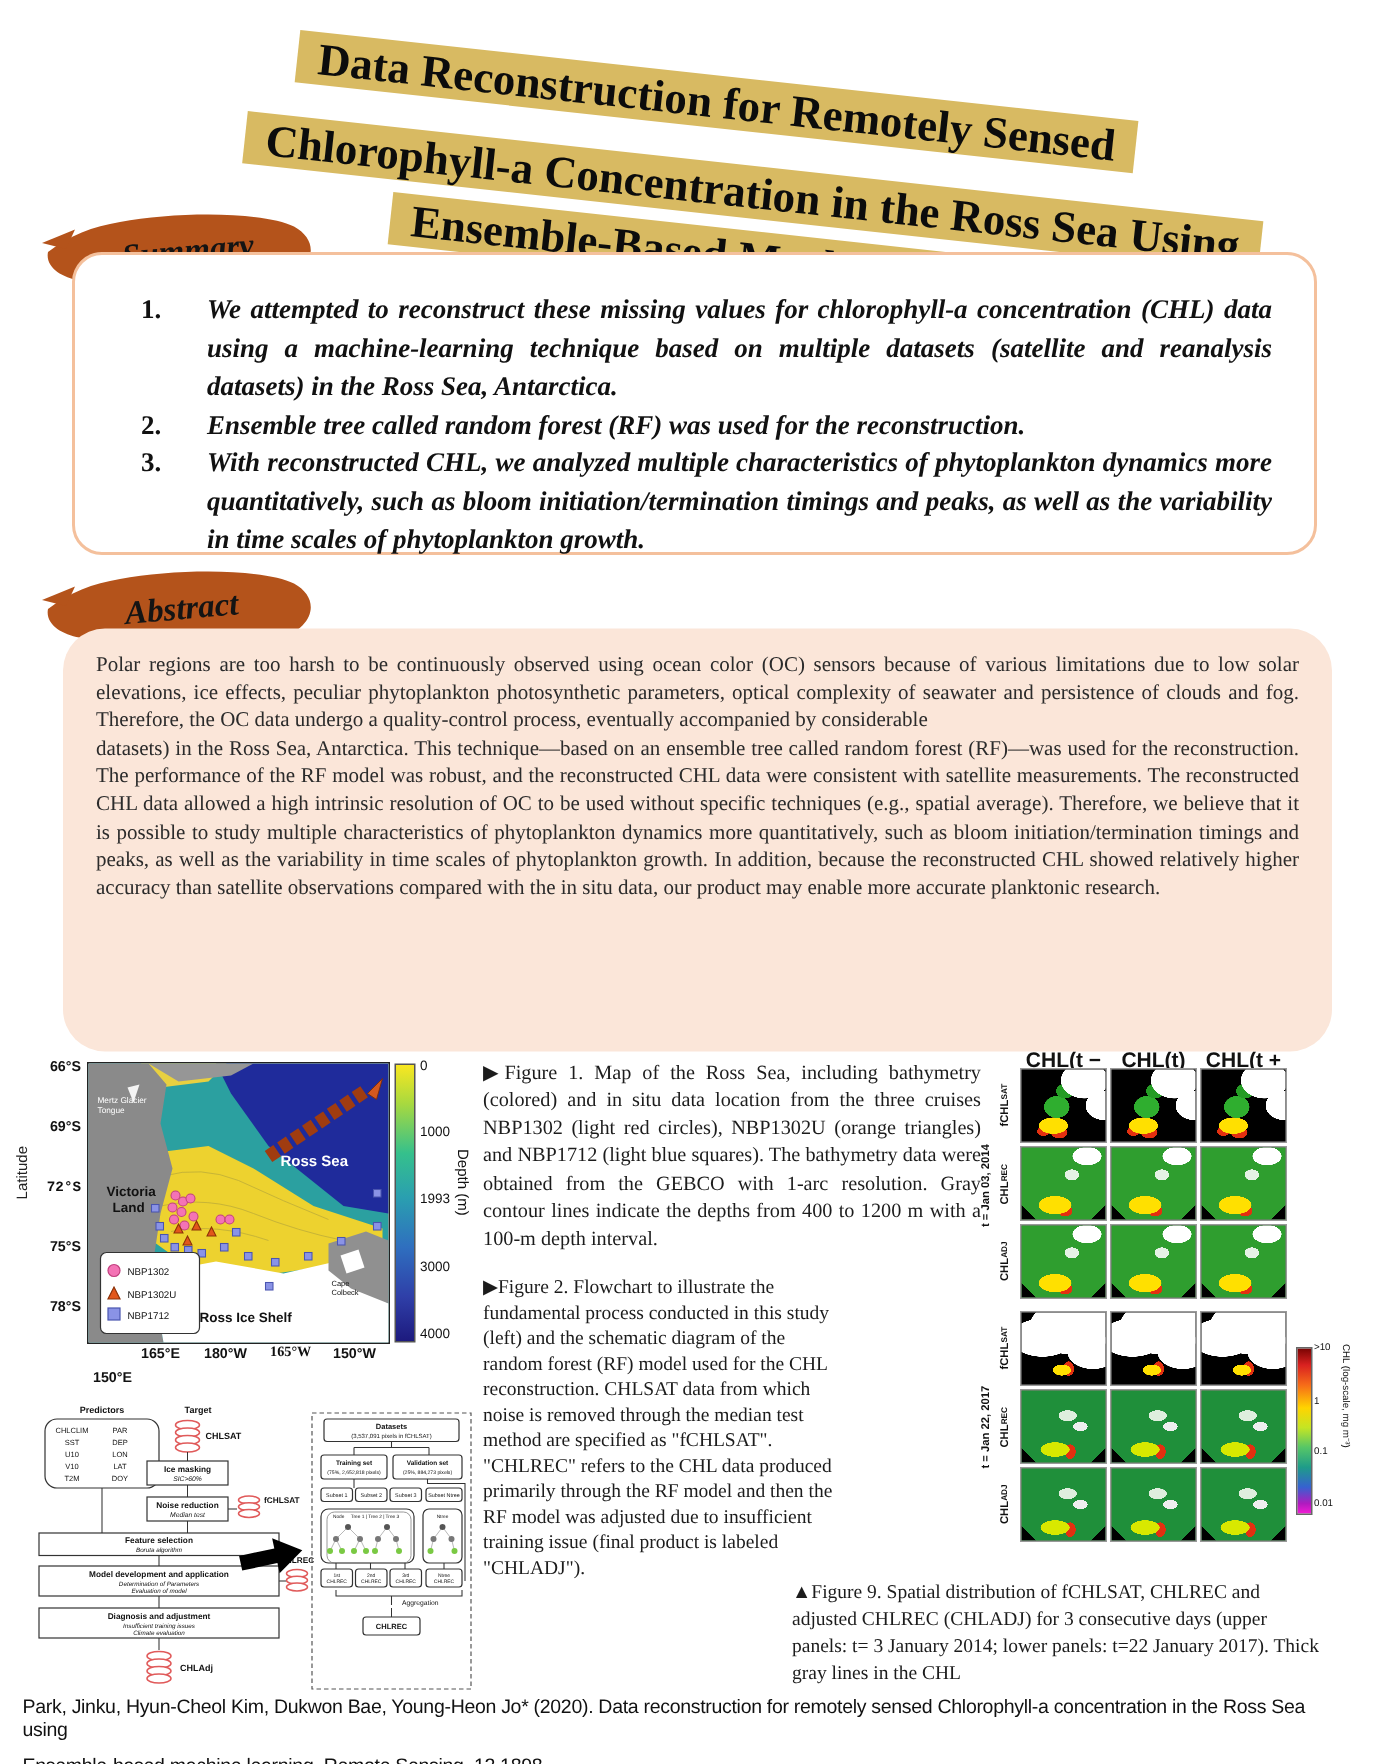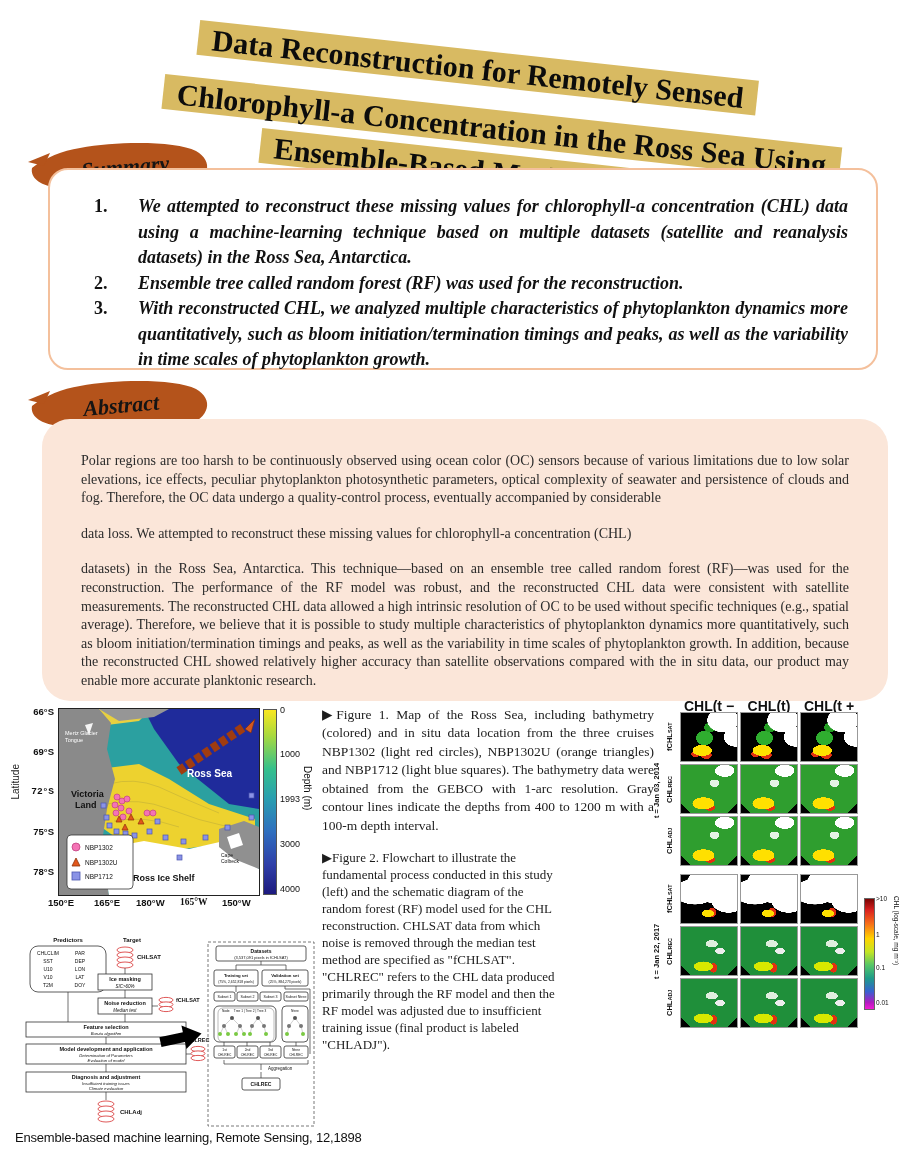--- a/index.html
+++ b/index.html
@@ -25,21 +25,21 @@
                border:2.5px solid #f4c09c;border-radius:20px;background:#fff;
                padding:24px 28px 0 44px;box-sizing:border-box;}
   .sum-item{display:flex;gap:20px;font-weight:bold;font-size:18px;line-height:1.42;}
   .sum-num{flex:0 0 24px;}
   .sum-text{flex:1;text-align:justify;font-style:italic;}
 
   
   .abstract-box{position:absolute;left:42px;top:419px;width:846px;height:282px;
                 background:#fbe6d9;border-radius:28px;padding:16px 22px;box-sizing:border-box;
                 font-size:14px;line-height:1.33;text-align:justify;color:#2b2b2b;}
-  .abstract-box p{margin:17px;}
+  .abstract-box p{margin:0;}
 
   
   .fig1{position:absolute;left:10px;top:704px;width:306px;height:210px;
         font-family:"Liberation Sans",sans-serif;}
   .fig1 .ylab{position:absolute;left:0px;top:60px;writing-mode:vertical-rl;
               transform:rotate(180deg);font-size:10px;color:#222;}
   .fig1 .ytick{position:absolute;left:14px;width:30px;text-align:right;font-size:9.5px;font-weight:bold;}
   .fig1 .xtick{position:absolute;top:193px;font-size:9.5px;font-weight:bold;}
   .fig1 .cbar{position:absolute;left:253px;top:5px;width:12px;height:184px;border:1px solid #555;
        background:linear-gradient(180deg,#f9e721 0%,#a8d93f 14%,#35c08c 32%,#2a9fb0 48%,#2f6fbf 66%,#2f3fa8 84%,#1d1a7e 100%);}
@@ -149,21 +149,20 @@
   <div class="banner" id="banner-abstract">
     <svg width="192" height="66" viewBox="0 0 192 66">
       <path d="M6,28 C20,17 36,11 54,8 C92,1 150,1 170,11 C188,21 184,40 160,48 C130,58 92,56 62,52 C50,59 36,66 25,62 C29,54 31,50 27,47 C15,45 4,38 6,28 Z" fill="#b4531b"></path>
       <path d="M2,22 L24,13 L18,26 Z" fill="#b4531b"></path>
       <text x="58" y="38" font-size="22" font-style="italic" font-weight="bold" font-family="Liberation Serif, serif" fill="#141414" transform="rotate(-5 58 38)">Abstract</text>
     </svg>
   </div>
 
   <div class="abstract-box">
     <p>Polar regions are too harsh to be continuously observed using ocean color (OC) sensors because of various limitations due to low solar elevations, ice effects, peculiar phytoplankton photosynthetic parameters, optical complexity of seawater and persistence of clouds and fog. Therefore, the OC data undergo a quality-control process, eventually accompanied by considerable</p>
-    <p>data loss. We attempted to reconstruct these missing values for chlorophyll-a concentration (CHL)</p>
     <p>datasets) in the Ross Sea, Antarctica. This technique—based on an ensemble tree called random forest (RF)—was used for the reconstruction. The performance of the RF model was robust, and the reconstructed CHL data were consistent with satellite measurements. The reconstructed CHL data allowed a high intrinsic resolution of OC to be used without specific techniques (e.g., spatial average). Therefore, we believe that it is possible to study multiple characteristics of phytoplankton dynamics more quantitatively, such as bloom initiation/termination timings and peaks, as well as the variability in time scales of phytoplankton growth. In addition, because the reconstructed CHL showed relatively higher accuracy than satellite observations compared with the in situ data, our product may enable more accurate planktonic research.</p>
   </div>
 
   <div class="fig1">
     <div class="ylab">Latitude</div>
     <div class="ytick" style="top:2px;">66°S</div>
     <div class="ytick" style="top:42px;">69°S</div>
     <div class="ytick" style="top:82px;font-family:Liberation Mono, monospace;">72°S</div>
     <div class="ytick" style="top:122px;">75°S</div>
     <div class="ytick" style="top:162px;">78°S</div>
@@ -248,29 +247,30 @@
     </svg>
 
     <div class="cbar"></div>
     <div class="ctick" style="top:1px;">0</div>
     <div class="ctick" style="top:45px;">1000</div>
     <div class="ctick" style="top:90px;">1993</div>
     <div class="ctick" style="top:135px;">3000</div>
     <div class="ctick" style="top:180px;">4000</div>
     <div class="clab">Depth (m)</div>
 
-    <div class="xtick" style="left:38px;">150°E</div>
+    <div class="xtick" style="left:52px;margin-top:16px;">150°E</div>
     <div class="xtick" style="left:84px;">165°E</div>
     <div class="xtick" style="left:126px;">180°W</div>
     <div class="xtick" style="left:170px;font-family:Liberation Serif, serif;">165°W</div>
     <div class="xtick" style="left:212px;">150°W</div>
   </div>
 
   <div class="cap" id="cap1">▶Figure 1. Map of the Ross Sea, including bathymetry (colored) and in situ data location from the three cruises NBP1302 (light red circles), NBP1302U (orange triangles) and NBP1712 (light blue squares). The bathymetry data were obtained from the GEBCO with 1-arc resolution. Gray contour lines indicate the depths from 400 to 1200 m with a 100-m depth interval.</div>
   <div class="cap" id="cap2">▶Figure 2. Flowchart to illustrate the fundamental process conducted in this study (left) and the schematic diagram of the random forest (RF) model used for the CHL reconstruction. CHLSAT data from which noise is removed through the median test method are specified as "fCHLSAT". "CHLREC" refers to the CHL data produced primarily through the RF model and then the RF model was adjusted due to insufficient training issue (final product is labeled "CHLADJ").</div>
+  <div class="cap" id="cap9">▲Figure 9. Spatial distribution of fCHLSAT, CHLREC and adjusted CHLREC (CHLADJ) for 3 consecutive days (upper panels: t= 3 January 2014; lower panels: t=22 January 2017). Thick gray lines in the CHL</div>
 
   <div class="fig2">
     <svg width="308" height="198" viewBox="0 0 308 198">
 
       <text x="58" y="8" font-size="6" font-weight="bold" text-anchor="middle" class="fc-t">Predictors</text>
       <rect x="20" y="12" width="76" height="46" rx="8" class="fc-box"></rect>
       <text x="38" y="21" font-size="5" text-anchor="middle" class="fc-t">CHLCLIM</text>
       <text x="38" y="29" font-size="5" text-anchor="middle" class="fc-t">SST</text>
       <text x="38" y="37" font-size="5" text-anchor="middle" class="fc-t">U10</text>
       <text x="38" y="45" font-size="5" text-anchor="middle" class="fc-t">V10</text>
@@ -471,16 +471,17 @@
 
     <div class="f9-cbar"></div>
     <div class="f9-ctick" style="top:197px;">&gt;10</div>
     <div class="f9-ctick" style="top:233px;">1</div>
     <div class="f9-ctick" style="top:266px;">0.1</div>
     <div class="f9-ctick" style="top:301px;">0.01</div>
     <div class="f9-clab">CHL (log-scale, mg m⁻³)</div>
   </div>
 
   <div class="citation">
+    <div>Park, Jinku, Hyun-Cheol Kim, Dukwon Bae, Young-Heon Jo* (2020). Data reconstruction for remotely sensed Chlorophyll-a concentration in the Ross Sea using</div>
     <div>Ensemble-based machine learning, Remote Sensing, 12,1898</div>
   </div>
 
 </div>
 
 </body></html>

